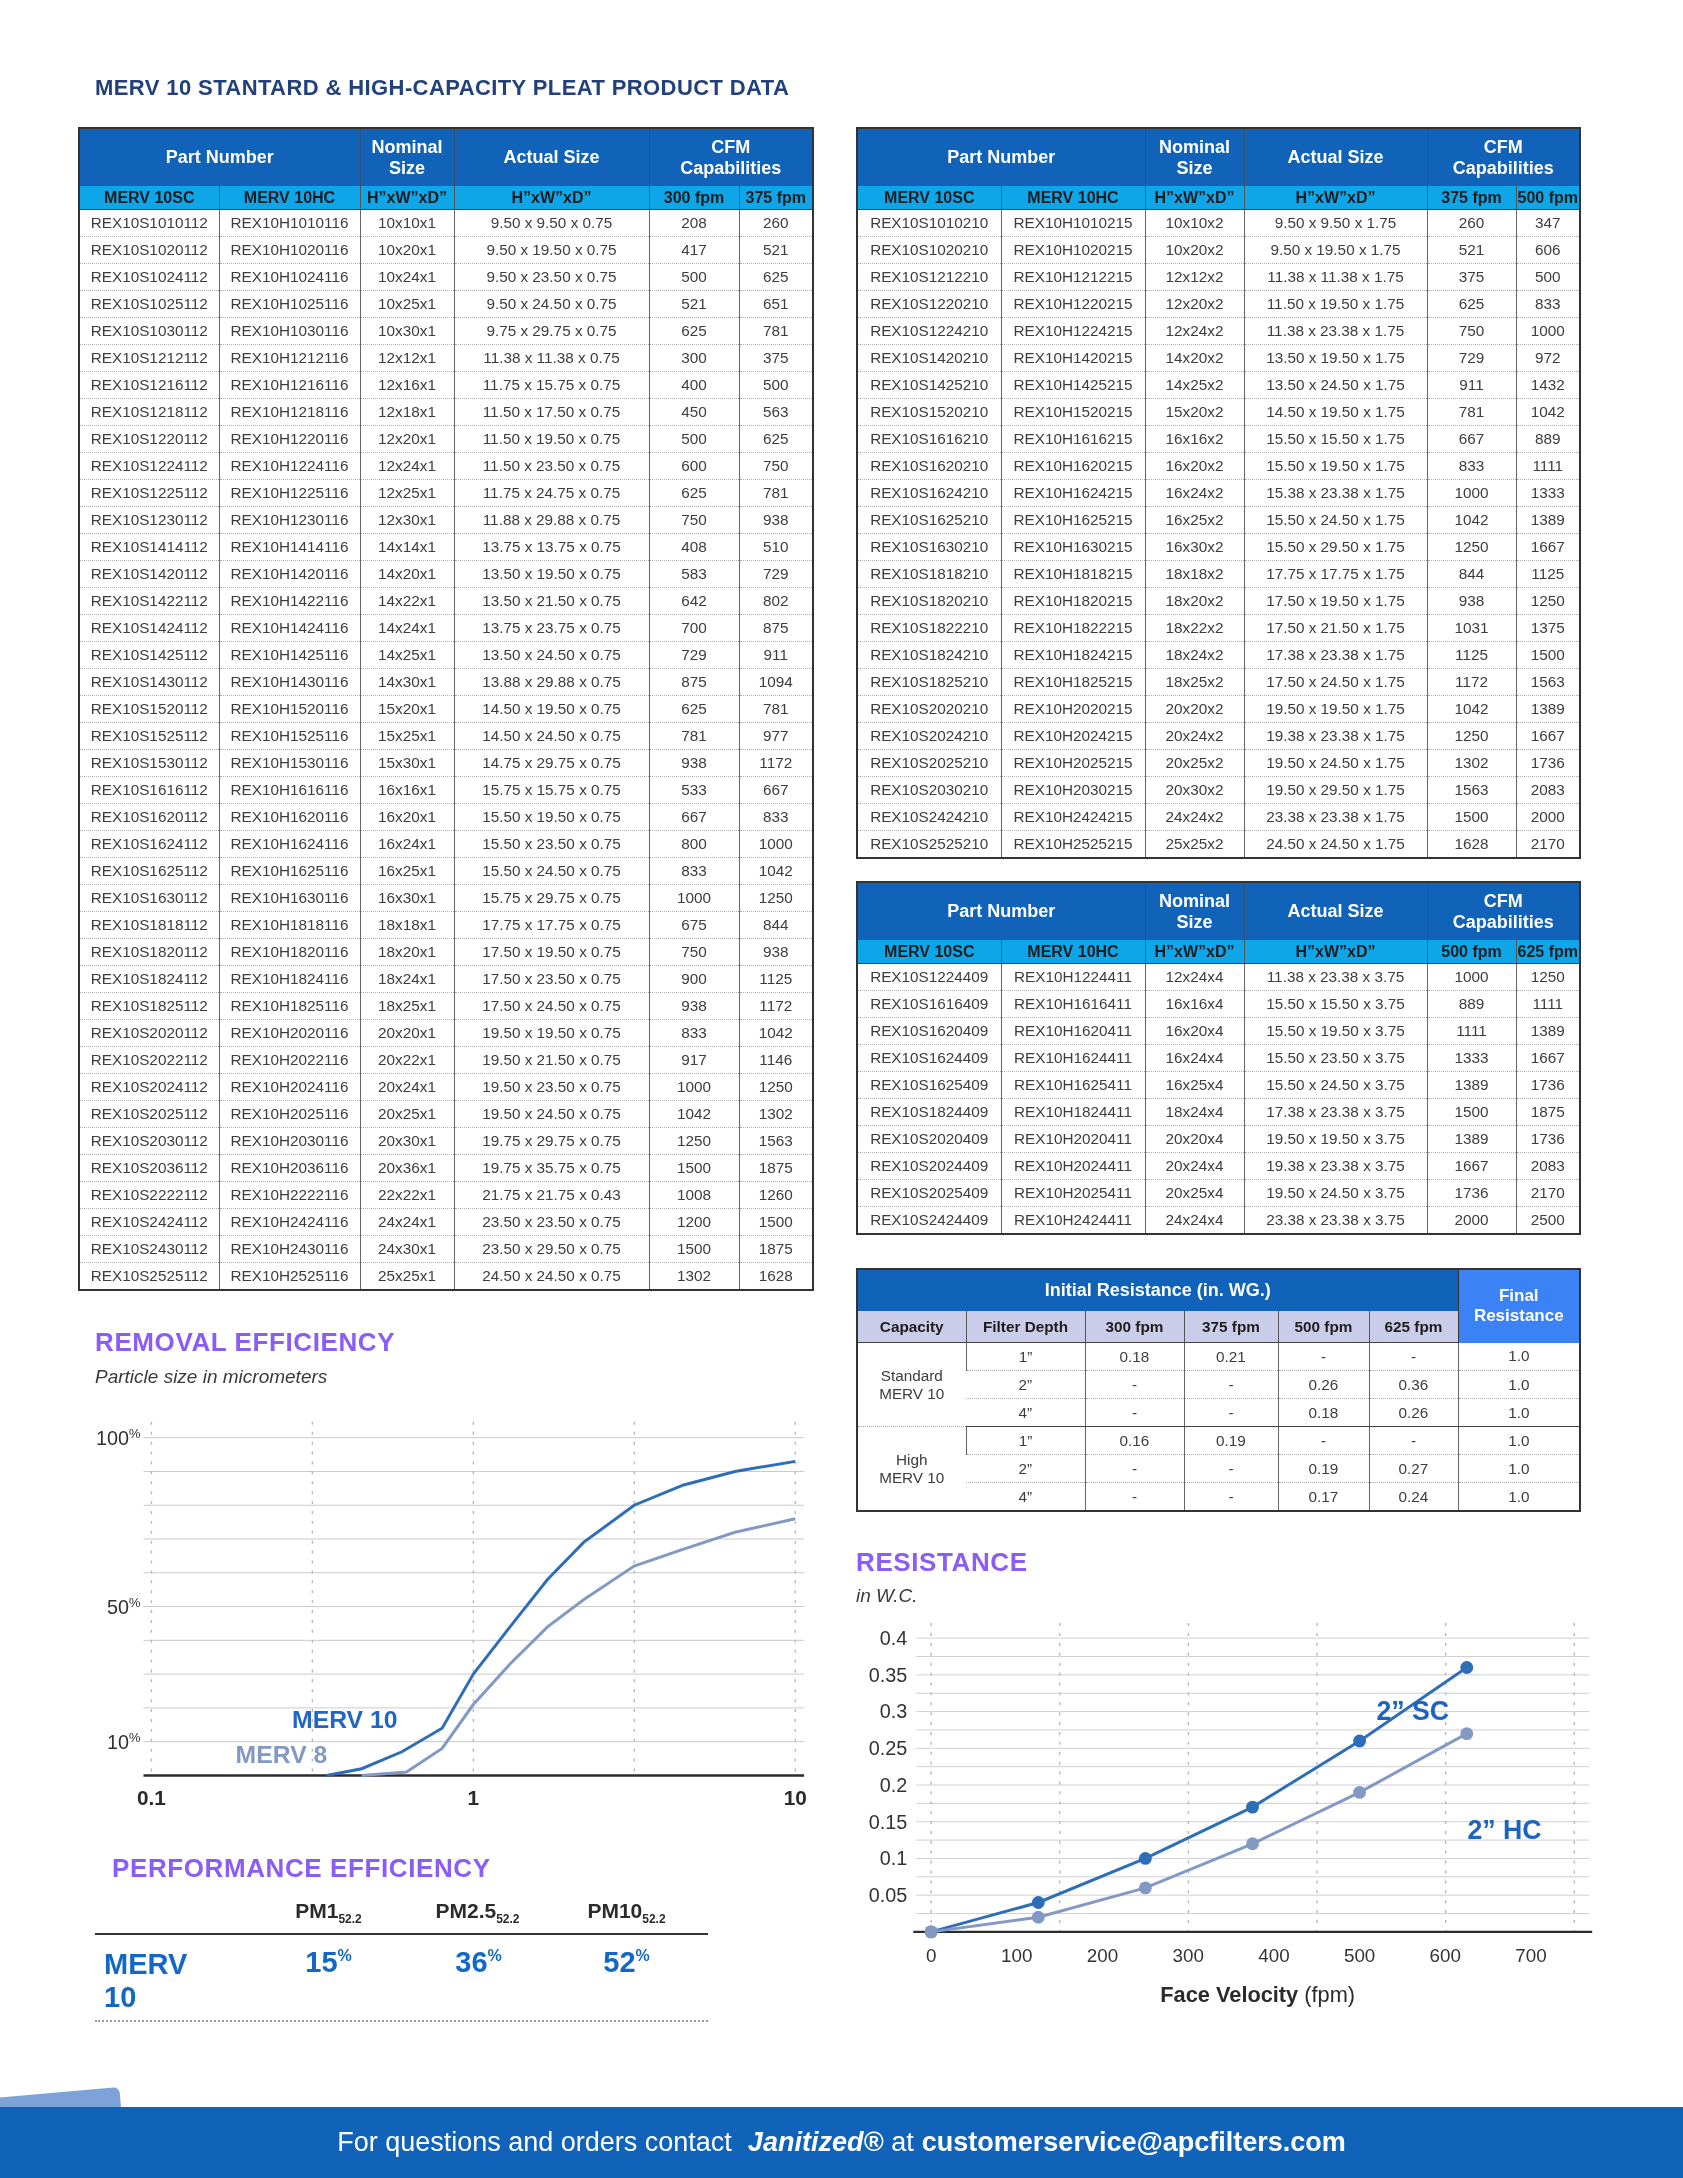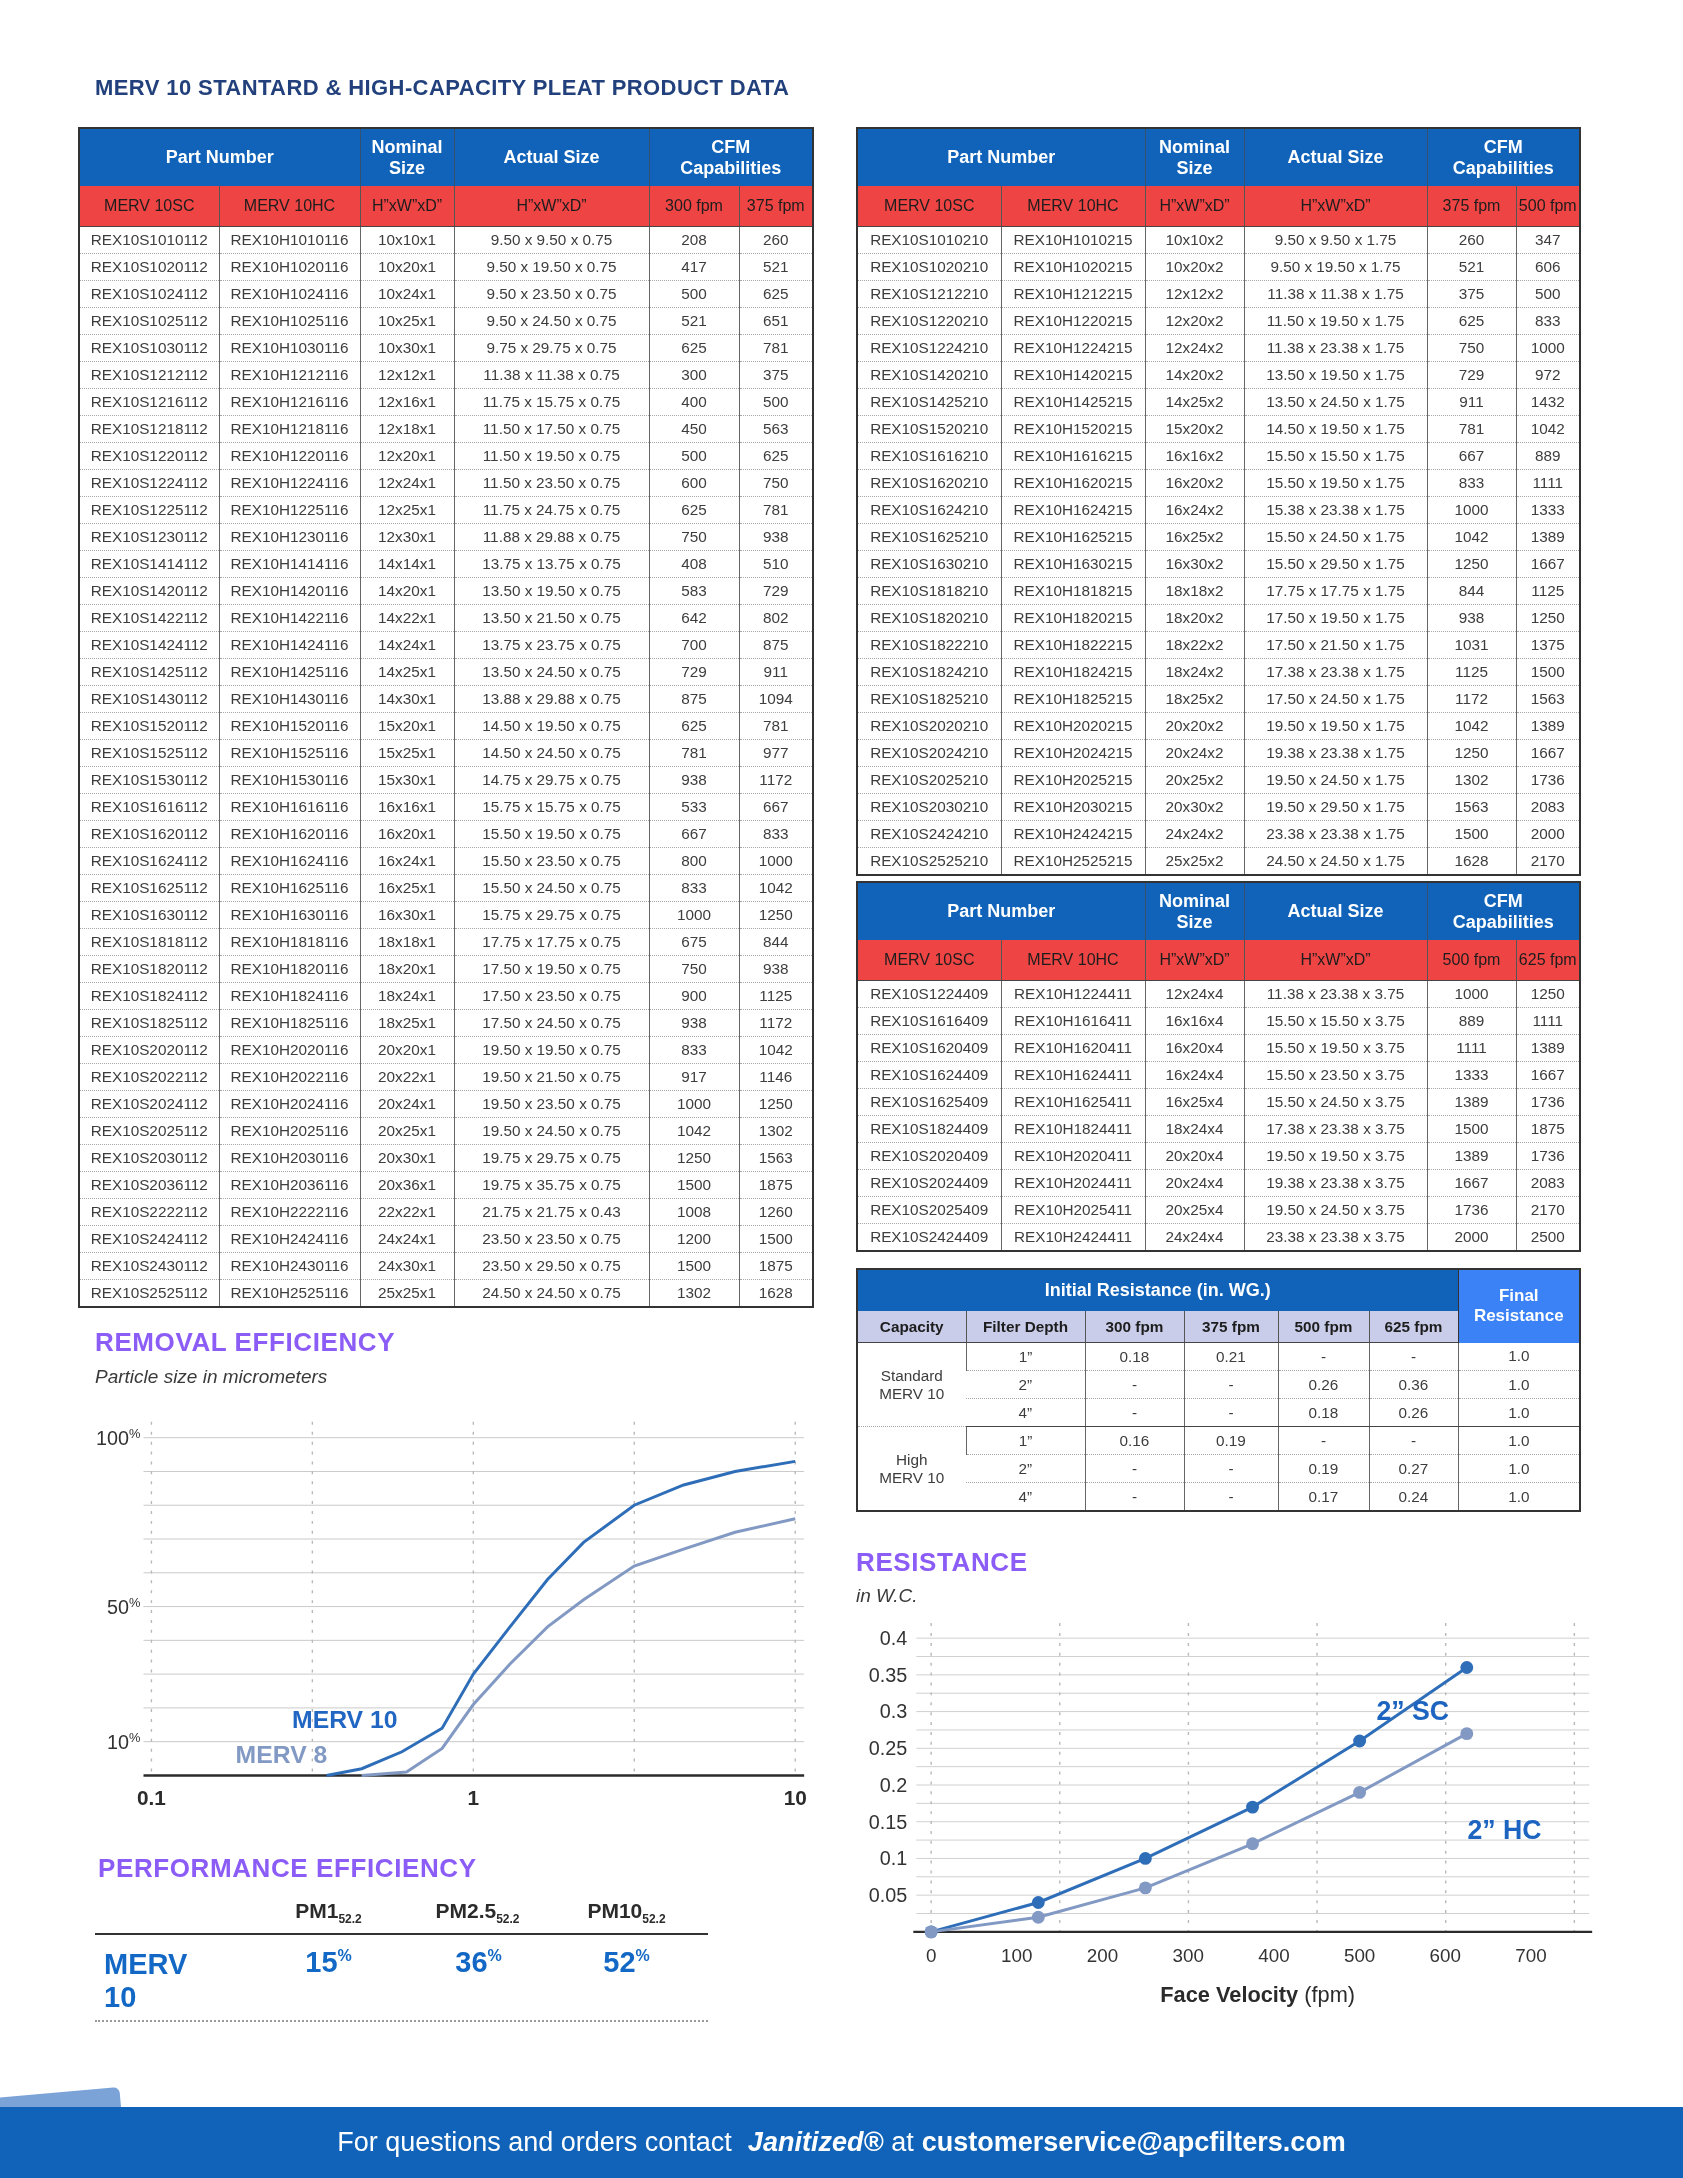--- a/index.html
+++ b/index.html
@@ -4,21 +4,21 @@
 <style>
   html,body{margin:0;padding:0;background:#fff;}
   .page{position:relative;width:1683px;height:2178px;background:#fff;overflow:hidden;
         font-family:"Liberation Sans",sans-serif;color:#3f3f3f;}
   .abs{position:absolute;}
   .page-title{font-size:22px;font-weight:bold;color:#22417c;letter-spacing:0.4px;}
   
   table.ptable{border-collapse:collapse;table-layout:fixed;border:2px solid #333;background:#fff;}
   table.ptable th,table.ptable td{padding:0;text-align:center;vertical-align:middle;overflow:hidden;white-space:nowrap;}
   table.ptable th.head{background:#1063b8;color:#fff;font-weight:bold;font-size:18px;line-height:1.15;height:57px;border-left:1px solid #35516e;}
-  table.ptable th.sub{background:#ef4444;color:#1d1d1d;font-weight:normal;font-size:16px;height:40px;border-left:1px solid #555;border-bottom:1.5px solid #444;}
+  table.ptable th.sub{background:#0ea5e9;color:#1d1d1d;font-weight:bold;font-size:16px;height:23px;border-left:1px solid #555;border-bottom:1.5px solid #444;}
   table.ptable td{font-size:15.3px;height:26px;border-left:1px solid #666;border-bottom:1px dotted #a8a8a8;color:#3d3d3d;}
   table.ptable tr>*:first-child{border-left:none;}
   table.ptable tbody tr:last-child td{border-bottom:none;}
   
   table.rtable{border-collapse:collapse;table-layout:fixed;border:2px solid #333;background:#fff;padding-left:12px;}
   table.rtable th,table.rtable td{padding:0;text-align:center;vertical-align:middle;}
   table.rtable th.blue{background:#1063b8;color:#fff;font-weight:bold;font-size:18px;height:41px;}
   table.rtable th.fin{background:#3b82f6;color:#fff;font-weight:bold;font-size:17px;line-height:1.2;border-left:1.5px solid #333;}
   table.rtable th.sub{background:#c9cde9;color:#1d1d1d;font-weight:bold;font-size:15.3px;height:31px;border-left:1px solid #555;border-bottom:1.5px solid #444;}
   table.rtable td{font-size:15.3px;height:27px;border-left:1px solid #666;border-bottom:1px dotted #a8a8a8;color:#3d3d3d;}
@@ -835,21 +835,21 @@
       <text x="52" y="345.9" font-family="&quot;Liberation Sans&quot;,sans-serif" text-anchor="end" font-size="20" fill="#333">10<tspan font-size="13" dy="-7">%</tspan></text>
       <text x="63" y="403" font-family="&quot;Liberation Sans&quot;,sans-serif" text-anchor="middle" font-size="21" font-weight="bold" fill="#2b2b2b">0.1</text>
       <text x="388" y="403" font-family="&quot;Liberation Sans&quot;,sans-serif" text-anchor="middle" font-size="21" font-weight="bold" fill="#2b2b2b">1</text>
       <text x="713" y="403" font-family="&quot;Liberation Sans&quot;,sans-serif" text-anchor="middle" font-size="21" font-weight="bold" fill="#2b2b2b">10</text>
       <polyline points="239.8,373.0 275.3,366.2 315.9,349.1 356.5,325.3 388.0,270.7 425.0,223.0 462.9,175.2 499.3,137.7 550.4,100.2 600.3,79.7 652.2,66.1 713.0,55.9" fill="none" stroke="#2e6db8" stroke-width="3"></polyline>
       <polyline points="275.3,373.0 320.5,369.6 356.5,345.7 388.0,301.4 425.0,260.5 462.9,223.0 499.3,195.7 550.4,161.6 600.3,144.5 652.2,127.5 713.0,113.8" fill="none" stroke="#8299c4" stroke-width="3"></polyline>
       <text x="205" y="325" font-family="&quot;Liberation Sans&quot;,sans-serif" font-size="25" font-weight="bold" fill="#2166c2">MERV 10</text>
       <text x="148" y="360" font-family="&quot;Liberation Sans&quot;,sans-serif" font-size="25" font-weight="bold" fill="#8299c4">MERV 8</text>
     </svg>
 
-  <div class="abs sec-title" style="left:98px;top:1853px;">PERFORMANCE EFFICIENCY</div>
+  <div class="abs sec-title" style="left:112px;top:1853px;">PERFORMANCE EFFICIENCY</div>
   <div class="abs" style="left:264px;top:1899px;">
     <div class="perf-head abs" style="left:0;top:0;"><span>PM1</span><sub>52.2</sub></div>
     <div class="perf-head abs" style="left:149px;top:0;"><span>PM2.5</span><sub>52.2</sub></div>
     <div class="perf-head abs" style="left:298px;top:0;"><span>PM10</span><sub>52.2</sub></div>
   </div>
   <div class="abs rule-solid" style="left:95px;top:1933px;width:613px;"></div>
   <div class="abs" style="left:95px;top:1946px;">
     <div class="perf-merv abs" style="left:9px;top:2px;">MERV 10</div>
     <div class="perf-val abs" style="left:169px;top:0;"><span>15</span><sup>%</sup></div>
     <div class="perf-val abs" style="left:319px;top:0;"><span>36</span><sup>%</sup></div>

